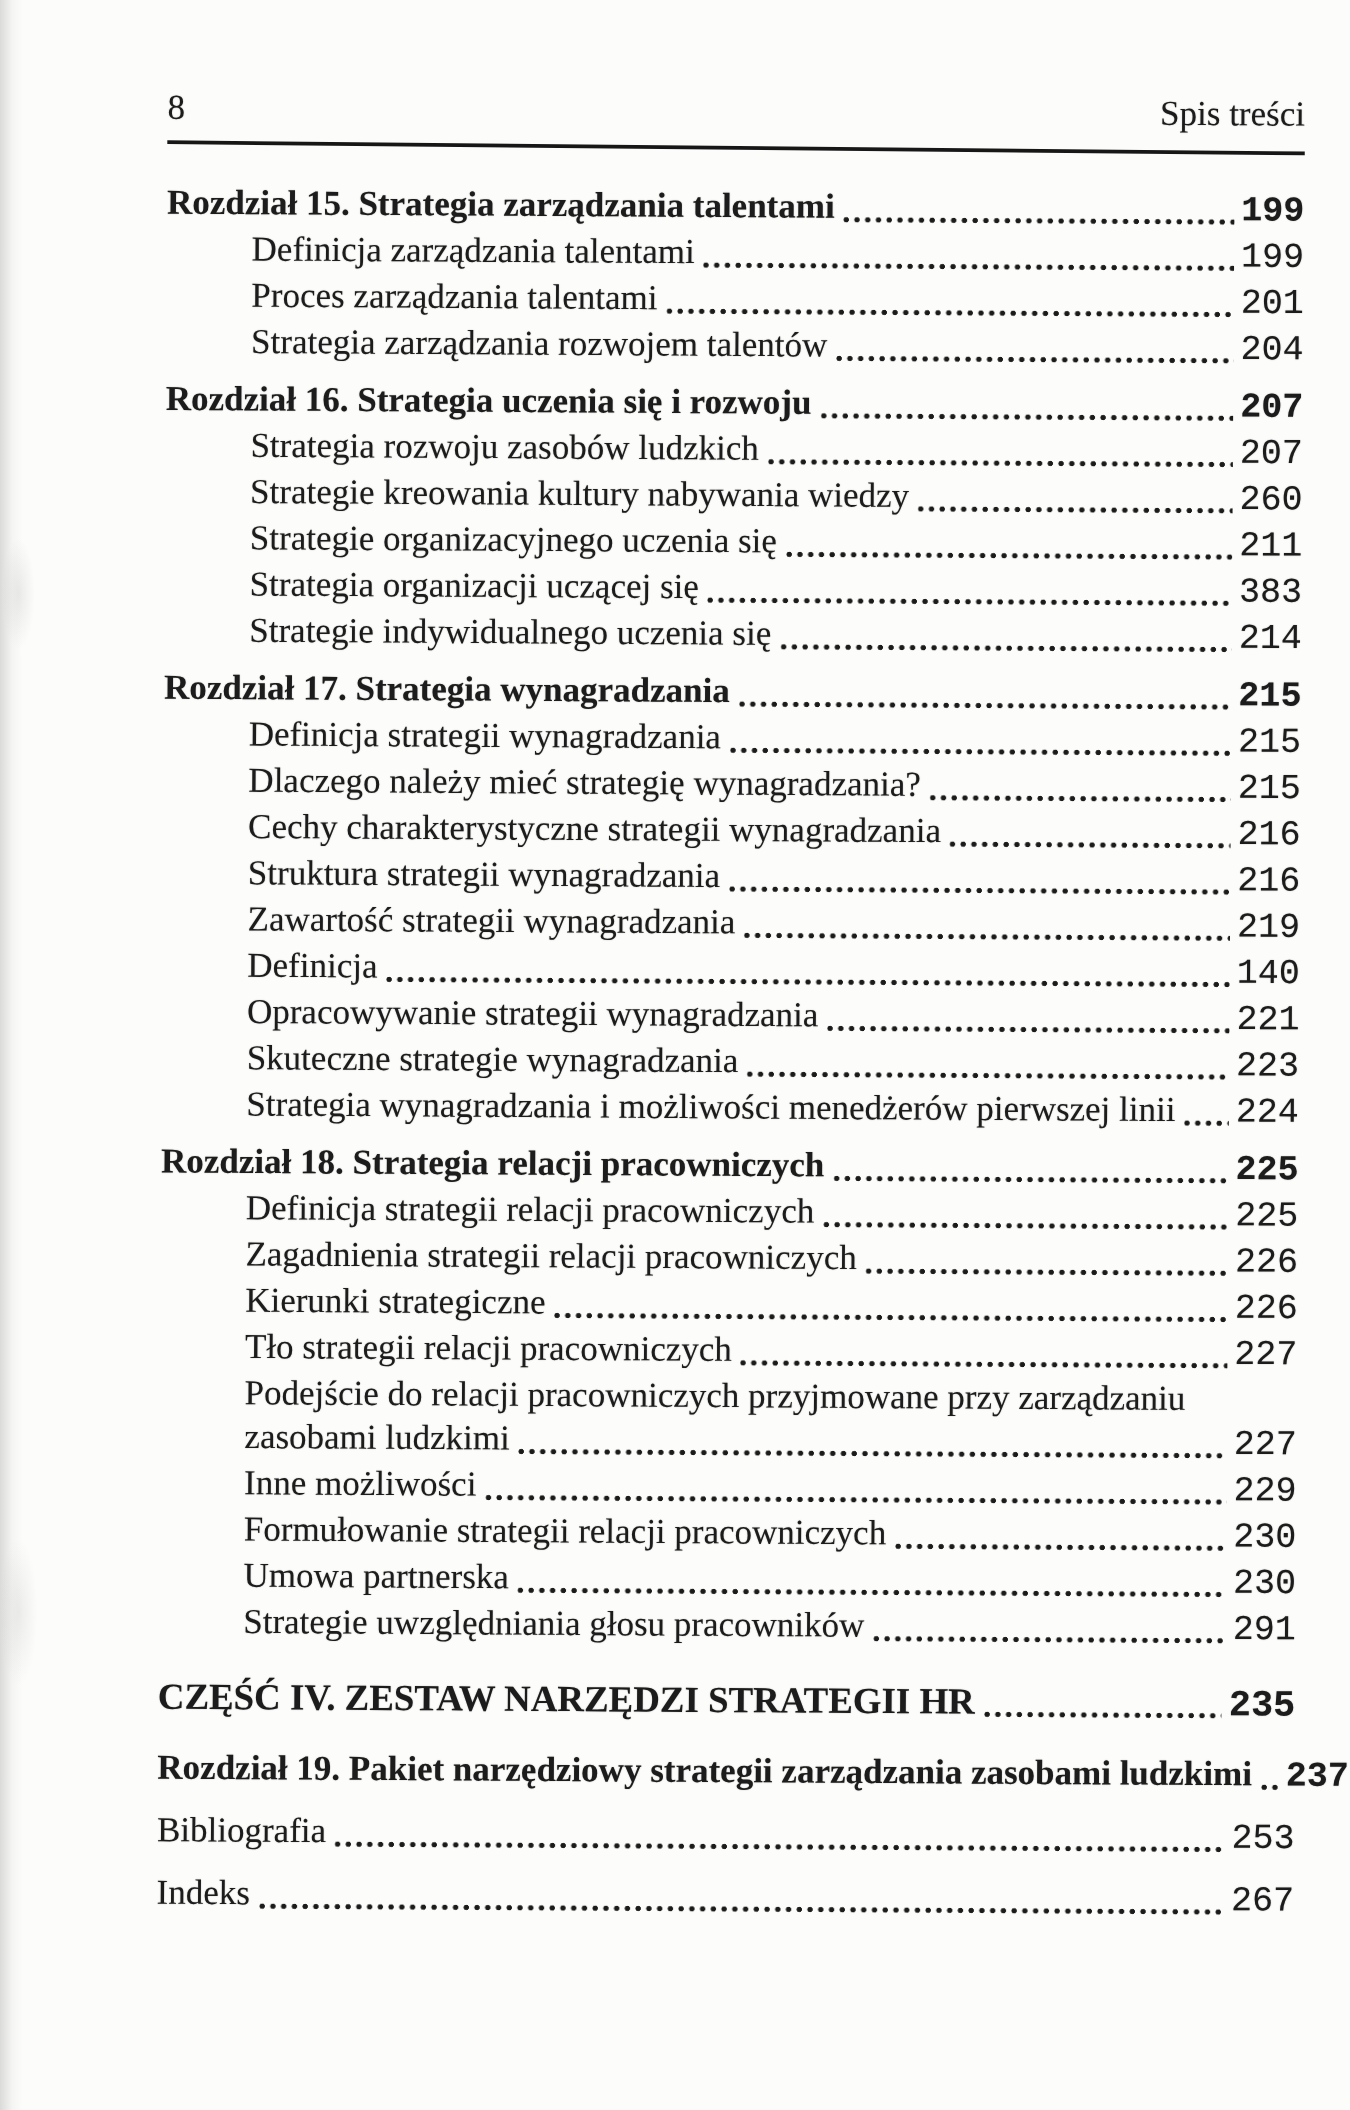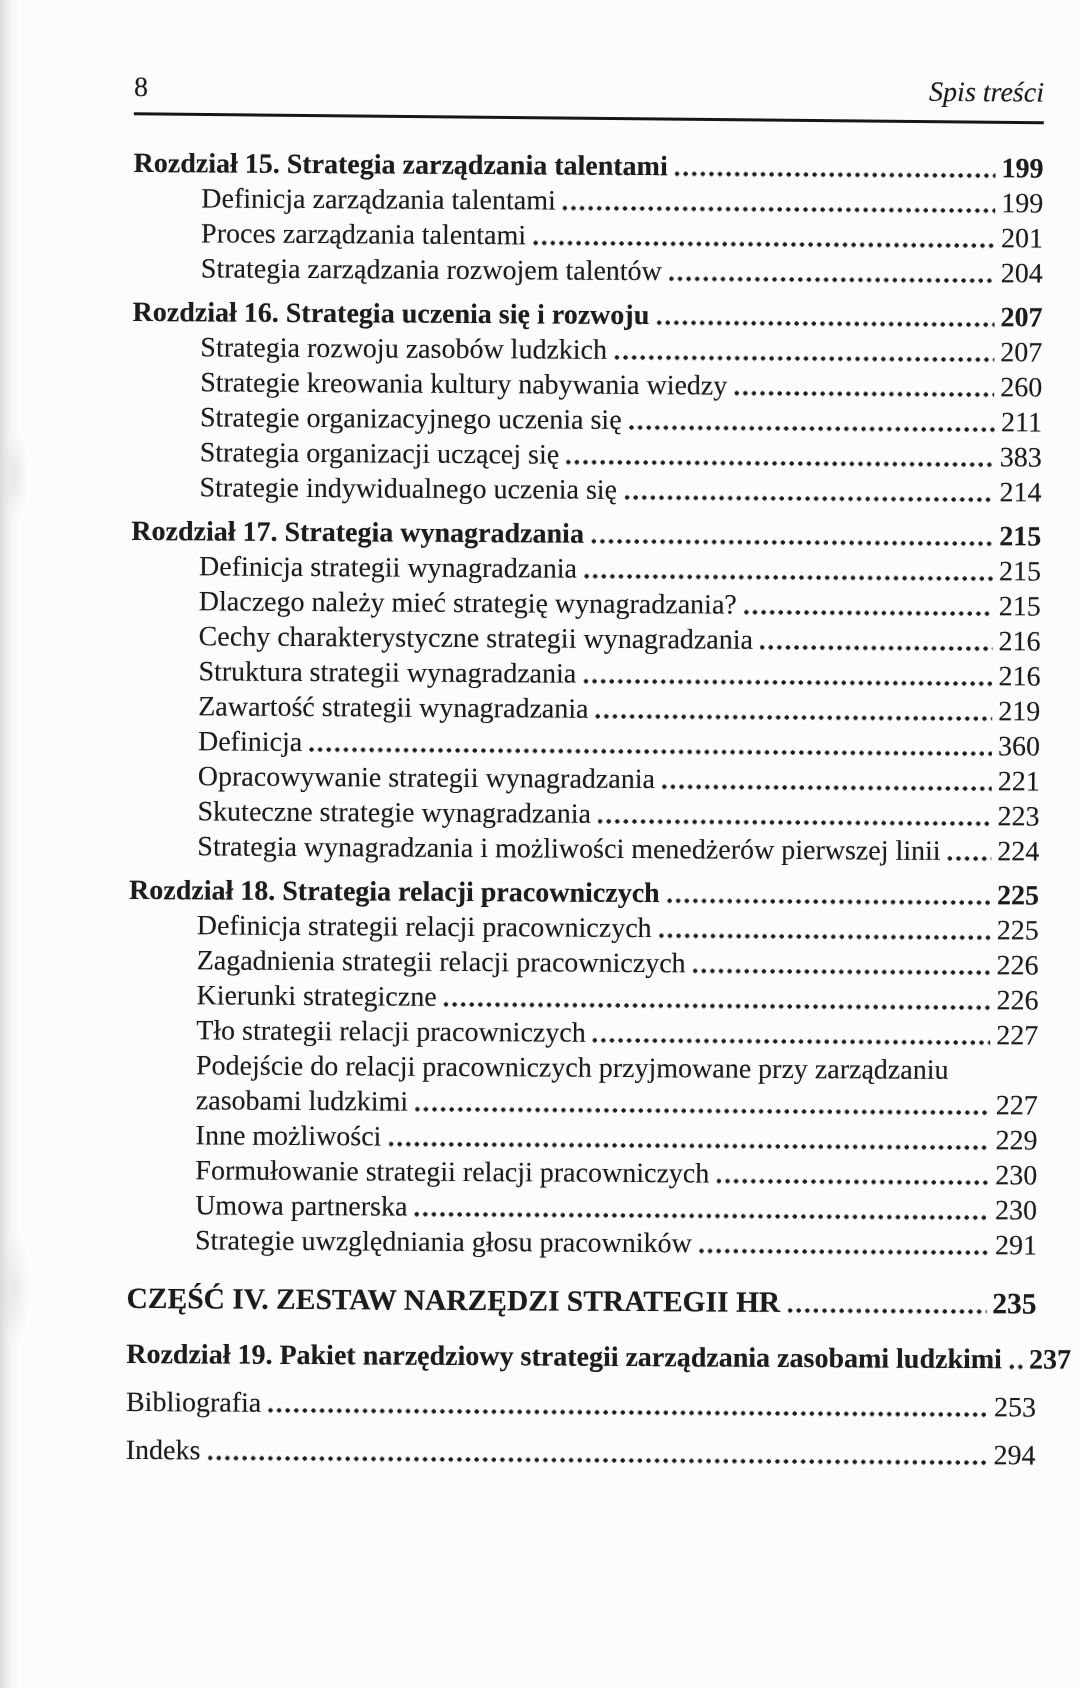--- a/index.html
+++ b/index.html
@@ -48,21 +48,21 @@
     text-shadow: 0 0 1px rgba(25,25,25,0.40);
   }
 
   .page-header {
     display: flex;
     justify-content: space-between;
     align-items: baseline;
     font-size: 28px;
     line-height: 30px;
   }
-  .running-title { font-style: italic; }
+  .running-title { }
 
   .header-rule {
     height: 3px;
     background: #171717;
     margin-top: 12px;
     transform: rotate(0.22deg);
   }
 
   .toc {
     margin-top: 28px;
@@ -86,20 +86,21 @@
     height: 7px;
     margin: 0 6px 6px 7px;
     background-image: radial-gradient(circle at 2.5px 3.5px, #1b1b1b 1.9px, rgba(0,0,0,0) 2.4px);
     background-size: 8.6px 7px;
     background-repeat: repeat-x;
     background-position: left bottom;
   }
   .pg {
     flex: 0 0 auto;
     white-space: nowrap;
+    font-family: Liberation Mono, monospace;
   }
 
   .row.lvl-sub { padding-left: 68px; }
   .row.lvl-chapter { font-weight: 700; margin-top: 9px; }
   .row.lvl-part {
     font-weight: 700;
     font-size: 29.5px;
     margin-top: 24px;
     margin-bottom: 6px;
   }
@@ -232,21 +233,21 @@
     <div class="line">
       <span class="t">Zawartość strategii wynagradzania</span>
       <span class="leader"></span>
       <span class="pg">219</span>
     </div>
   </div>
       <div class="row lvl-sub">
     <div class="line">
       <span class="t">Definicja</span>
       <span class="leader"></span>
-      <span class="pg">360</span>
+      <span class="pg">140</span>
     </div>
   </div>
       <div class="row lvl-sub">
     <div class="line">
       <span class="t">Opracowywanie strategii wynagradzania</span>
       <span class="leader"></span>
       <span class="pg">221</span>
     </div>
   </div>
       <div class="row lvl-sub">
@@ -355,17 +356,17 @@
     <div class="line">
       <span class="t">Bibliografia</span>
       <span class="leader"></span>
       <span class="pg">253</span>
     </div>
   </div>
       <div class="row lvl-plain">
     <div class="line">
       <span class="t">Indeks</span>
       <span class="leader"></span>
-      <span class="pg">294</span>
+      <span class="pg">267</span>
     </div>
   </div>
     </main>
 </div>
 
 </body></html>

